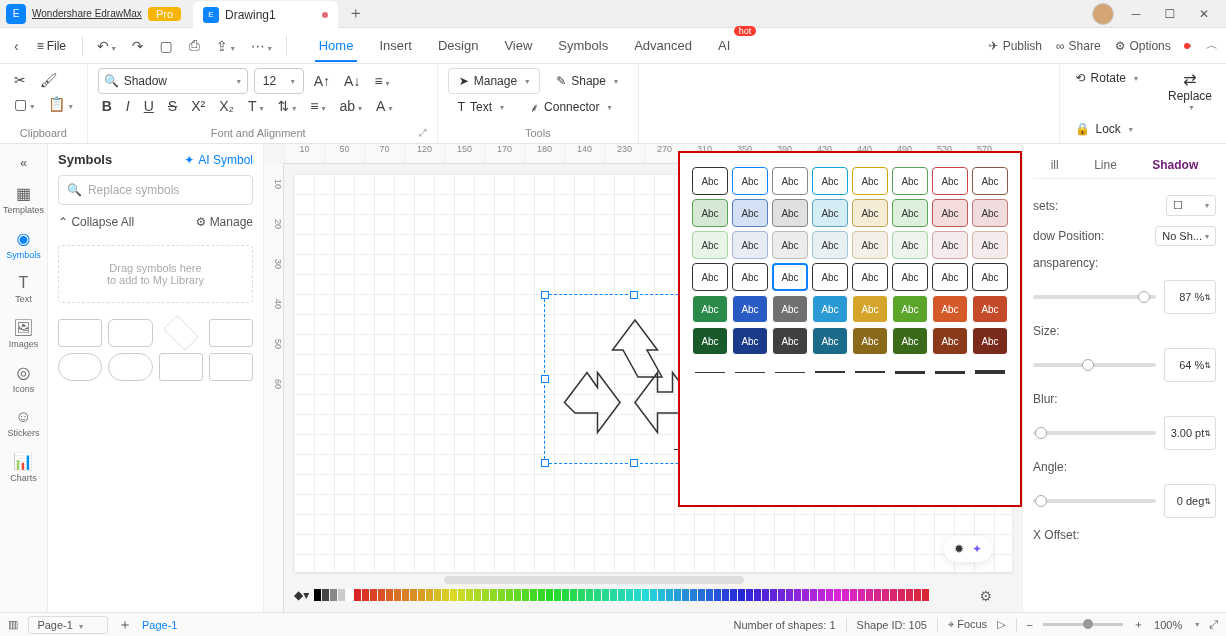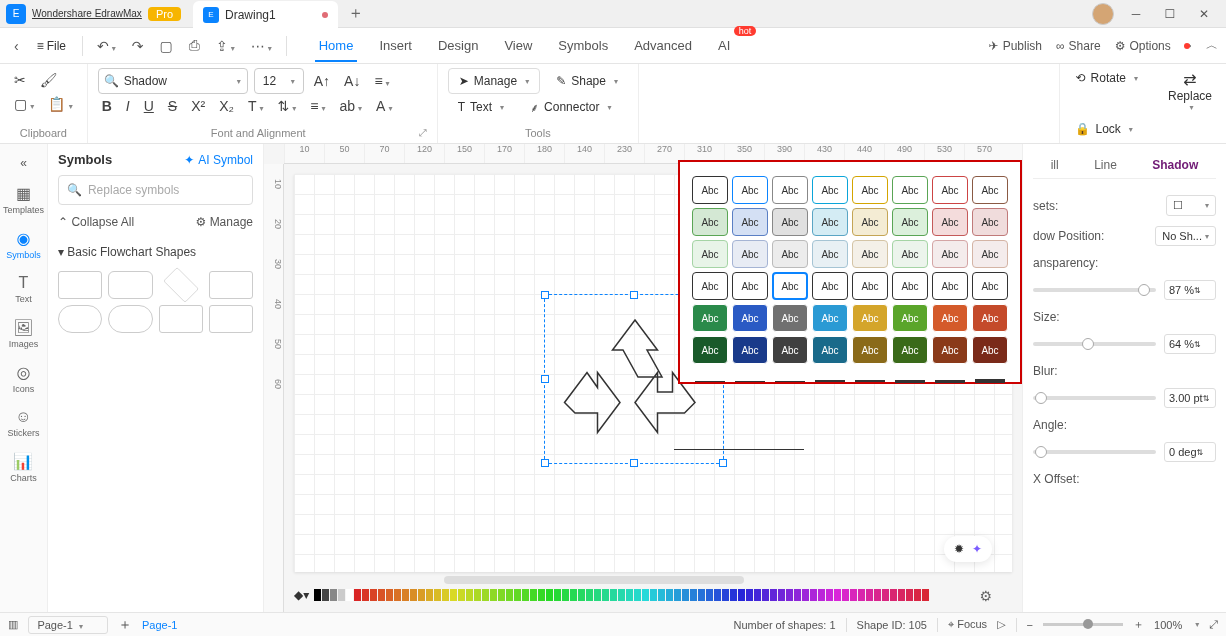--- a/index.html
+++ b/index.html
@@ -83,38 +83,38 @@
 .sel-handle.ml { left: -4px; top: 50%; margin-top: -4px; } .sel-handle.mr { right: -4px; top: 50%; margin-top: -4px; }
 .rotate-handle { position: absolute; top: -22px; right: -4px; color: #0a84ff; font-size: 12px; }
 .recycle-shape { position: absolute; top: 10px; left: 10px; width: 160px; height: 150px; }
 .canvas-fab { position: absolute; bottom: 50px; right: 30px; display: flex; gap: 8px; background: #fff; padding: 6px 10px; border-radius: 20px; box-shadow: 0 2px 8px rgba(0,0,0,0.1); }
 .color-strip { position: absolute; bottom: 10px; left: 30px; right: 60px; height: 14px; display: flex; align-items: center; gap: 1px; }
 .cs-swatch { width: 7px; height: 12px; }
 .gear-fab { position: absolute; bottom: 8px; right: 30px; font-size: 14px; color: #666; }
 .hscroll { position: absolute; bottom: 28px; left: 180px; width: 300px; height: 8px; background: #ddd; border-radius: 4px; }
 
 
-.style-popup { position: absolute; top: 16px; left: 414px; width: 344px; height: 224px; background: #fff; border: 2px solid #c00; z-index: 100; padding: 14px 12px; }
+.style-popup { position: absolute; top: 7px; left: 414px; width: 344px; height: 356px; background: #fff; border: 2px solid #c00; z-index: 100; padding: 14px 12px; }
 .style-grid { display: grid; grid-template-columns: repeat(8, 36px); gap: 4px; }
 .style-swatch { width: 36px; height: 28px; border-radius: 4px; display: flex; align-items: center; justify-content: center; font-size: 10px; cursor: pointer; border: 1px solid #ccc; }
 .line-styles { display: grid; grid-template-columns: repeat(8, 36px); gap: 4px; margin-top: 10px; }
 .line-sw { height: 14px; display: flex; align-items: center; justify-content: center; }
 .line-sw div { width: 30px; border-top: 1px solid #333; }
 
 
 .prop-panel { width: 204px; border-left: 1px solid #eee; padding: 8px 10px; display: flex; flex-direction: column; gap: 10px; font-size: 12px; }
 .pp-tabs { display: flex; justify-content: space-around; border-bottom: 1px solid #eee; margin-bottom: 6px; }
 .pp-tab { padding: 6px 4px; color: #666; cursor: pointer; }
 .pp-tab.active { color: #701a75; font-weight: 600; }
 .pp-row { display: flex; justify-content: space-between; align-items: center; }
 .pp-label { color: #555; }
 .pp-select { border: 1px solid #ddd; border-radius: 3px; padding: 3px 6px; min-width: 50px; font-size: 11px; display: flex; align-items: center; justify-content: space-between; }
 .pp-slider { height: 4px; background: #ddd; border-radius: 2px; position: relative; flex: 1; margin-right: 8px; }
 .pp-slider-thumb { width: 12px; height: 12px; background: #fff; border: 1px solid #aaa; border-radius: 50%; position: absolute; top: -4px; }
-.pp-value { border: 1px solid #ddd; border-radius: 3px; padding: 3px 4px; min-width: 52px; font-size: 11px; text-align: center; display: flex; justify-content: flex-start; align-items: center; }
+.pp-value { border: 1px solid #ddd; border-radius: 3px; padding: 10px 4px; min-width: 52px; font-size: 11px; text-align: center; display: flex; justify-content: flex-end; align-items: center; }
 
 
 .statusbar { height: 24px; background: #fafafa; border-top: 1px solid #e5e5e5; display: flex; align-items: center; padding: 0 8px; font-size: 11px; color: #555; gap: 10px; }
 .sb-page-combo { border: 1px solid #ddd; border-radius: 3px; padding: 2px 24px 2px 8px; }
 .sb-link { color: #0a84ff; }
 .sb-sep { width: 1px; height: 14px; background: #ddd; }
 .sb-right { margin-left: auto; display: flex; align-items: center; gap: 10px; }
 .zoom-slider { width: 80px; height: 3px; background: #ccc; position: relative; }
 .zoom-slider-thumb { position: absolute; width: 10px; height: 10px; background: #999; border-radius: 50%; top: -4px; left: 50%; }
 
@@ -324,21 +324,24 @@
         </span>
     </div>
     <div class="search-box">
       <span>🔍</span>
       <span>Replace symbols</span>
     </div>
     <div class="sp-actions">
       <span>⌃ <span>Collapse All</span></span>
       <span>⚙ <span>Manage</span></span>
     </div>
-    <div class="sp-section">▾ <span>Basic Flowchart Shapes</span></div>
+    <div class="lib-drop">
+      <div>Drag symbols here</div>
+      <div>to add to My Library</div>
+    </div>
     <div class="shape-grid">
       <div class="shape-cell"></div>
       <div class="shape-cell" style="border-radius:6px"></div>
       <div class="shape-cell" style="transform:rotate(45deg) scale(0.7)"></div>
       <div class="shape-cell"></div>
       <div class="shape-cell" style="border-radius:14px"></div>
       <div class="shape-cell" style="border-radius:14px"></div>
       <div class="shape-cell"></div>
       <div class="shape-cell"></div>
     </div>

